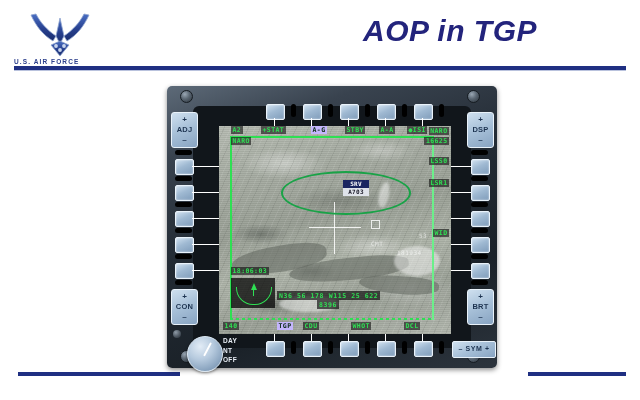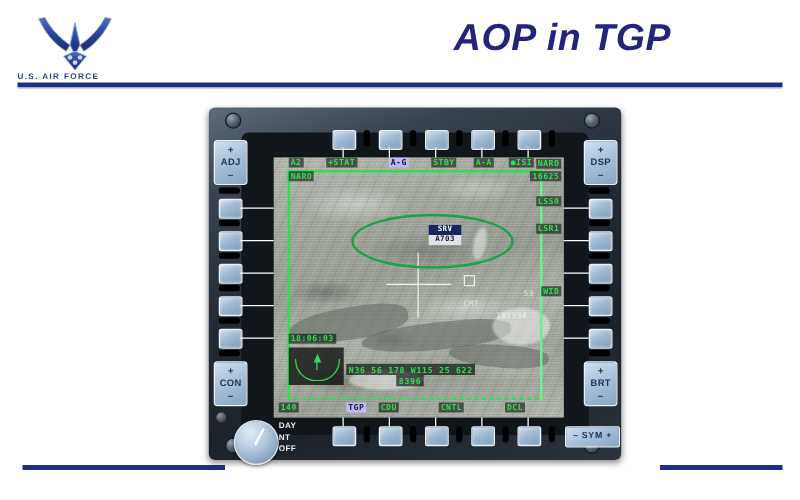--- a/index.html
+++ b/index.html
@@ -625,18 +625,18 @@
         <div class="nav-pointer"></div>
         <div class="nav-stem"></div>
       </div>
 
       <span class="coord-line">N36 56 178 W115 25 622</span>
       <span class="coord-alt">8396</span>
 
       <span class="hud-lbl" style="left:4px;   top:196px;">140</span>
       <span class="hud-lbl hot" style="left:30px; top:196px;margin-left:28px;">TGP</span>
       <span class="hud-lbl" style="left:84px;  top:196px;">CDU</span>
-      <span class="hud-lbl" style="left:132px; top:196px;">CNTL</span>
+      <span class="hud-lbl" style="left:132px; top:196px;">WHOT</span>
       <span class="hud-lbl" style="left:185px; top:196px;">DCL</span>
 
     </div>
   </div>
 </div>
 
 </body></html>

